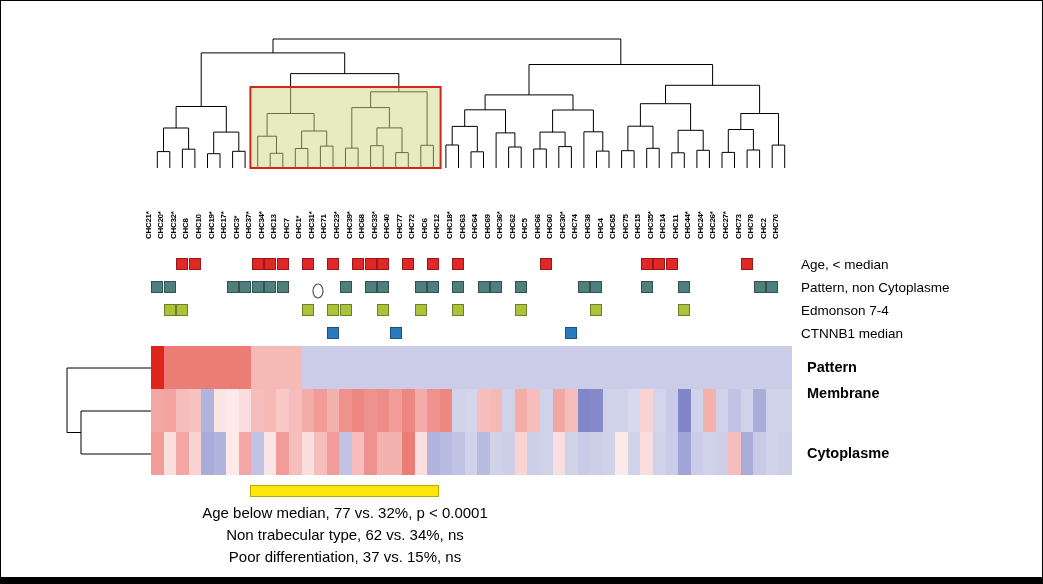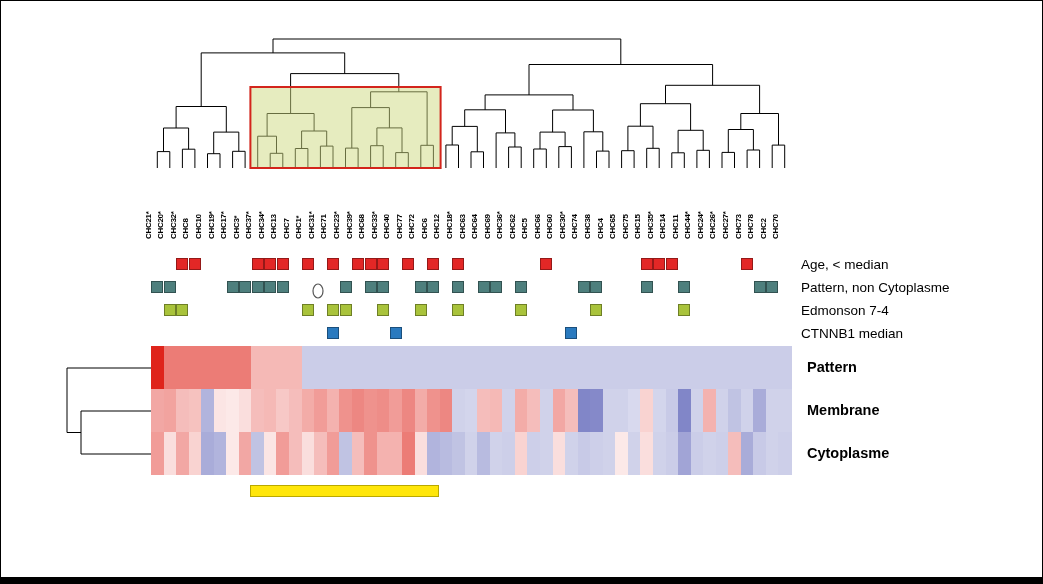--- a/index.html
+++ b/index.html
@@ -38,26 +38,29 @@
     <path id="left-dendro-path" d="M150,367 L66,367 M66,367 L66,431.5 M66,431.5 L80,431.5 M150,410 L80,410 M150,453 L80,453 M80,410 L80,453" fill="none" stroke="#000" stroke-width="1"></path>
     <ellipse cx="317" cy="290" rx="5" ry="7" fill="none" stroke="#555" stroke-width="1.2"></ellipse>
   </svg>
 
   <div class="annot-label" style="top:256px">Age, &lt; median</div>
   <div class="annot-label" style="top:279px">Pattern, non Cytoplasme</div>
   <div class="annot-label" style="top:302px">Edmonson 7-4</div>
   <div class="annot-label" style="top:325px">CTNNB1 median</div>
 
   <div class="row-label" style="top:358px">Pattern</div>
-  <div class="row-label" style="top:401px">Membrane</div>
+  <div class="row-label" style="top:384px">Membrane</div>
   <div class="row-label" style="top:444px">Cytoplasme</div>
 
   <div class="yellow-bar"></div>
 
   <div class="stats">
+    <div>Age below median, 77 vs. 32%, p &lt; 0.0001</div>
+    <div>Non trabecular type, 62 vs. 34%, ns</div>
+    <div>Poor differentiation, 37 vs. 15%, ns</div>
   </div>
 
   <div class="bottom-bar"></div>
 <div class="vlabel" style="left: 151.775px; top: 229px;">CHC21*</div>
     <div class="vlabel" style="left: 164.324px; top: 229px;">CHC20*</div>
     <div class="vlabel" style="left: 176.873px; top: 229px;">CHC32*</div>
     <div class="vlabel" style="left: 189.422px; top: 229px;">CHC8</div>
     <div class="vlabel" style="left: 201.971px; top: 229px;">CHC10</div>
     <div class="vlabel" style="left: 214.52px; top: 229px;">CHC19*</div>
     <div class="vlabel" style="left: 227.069px; top: 229px;">CHC17*</div>

